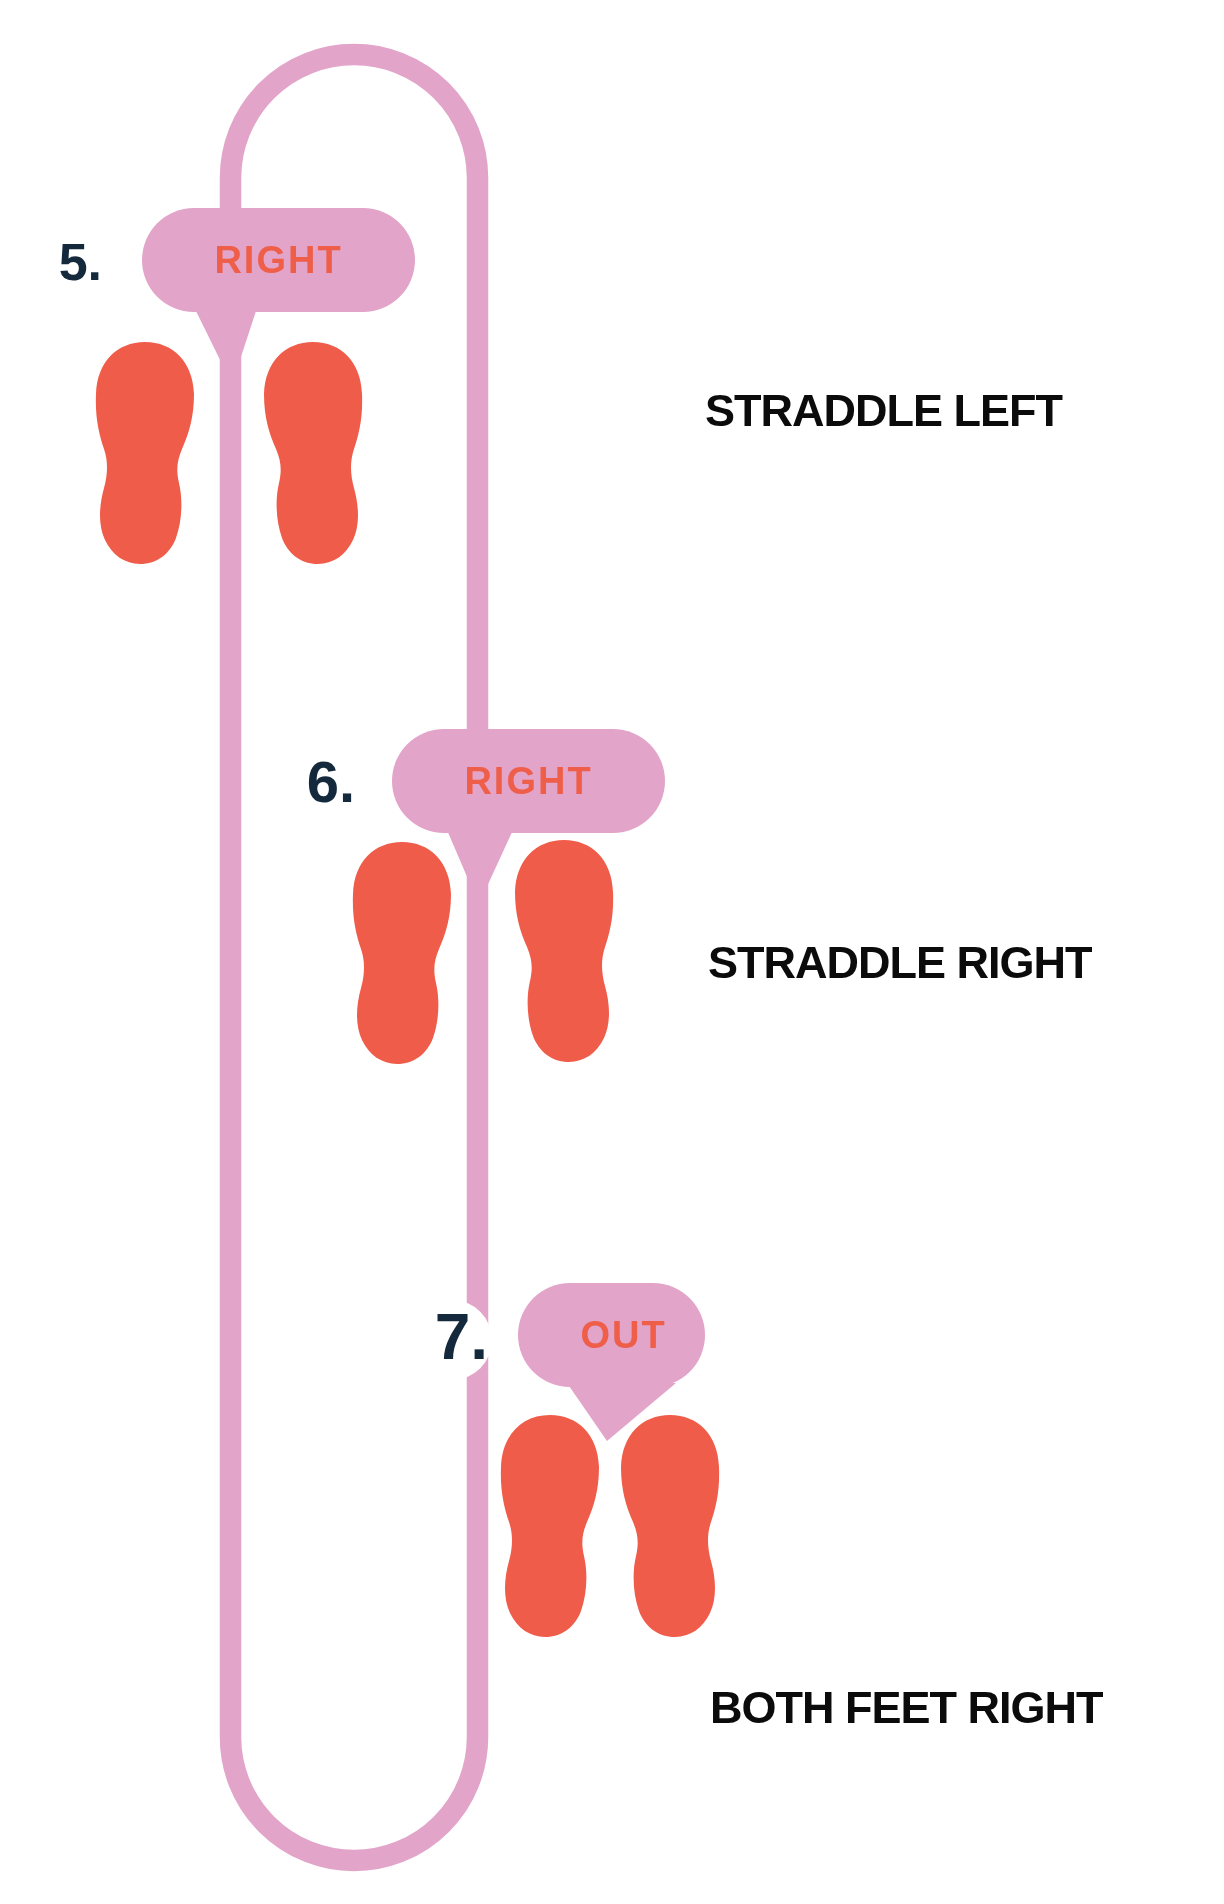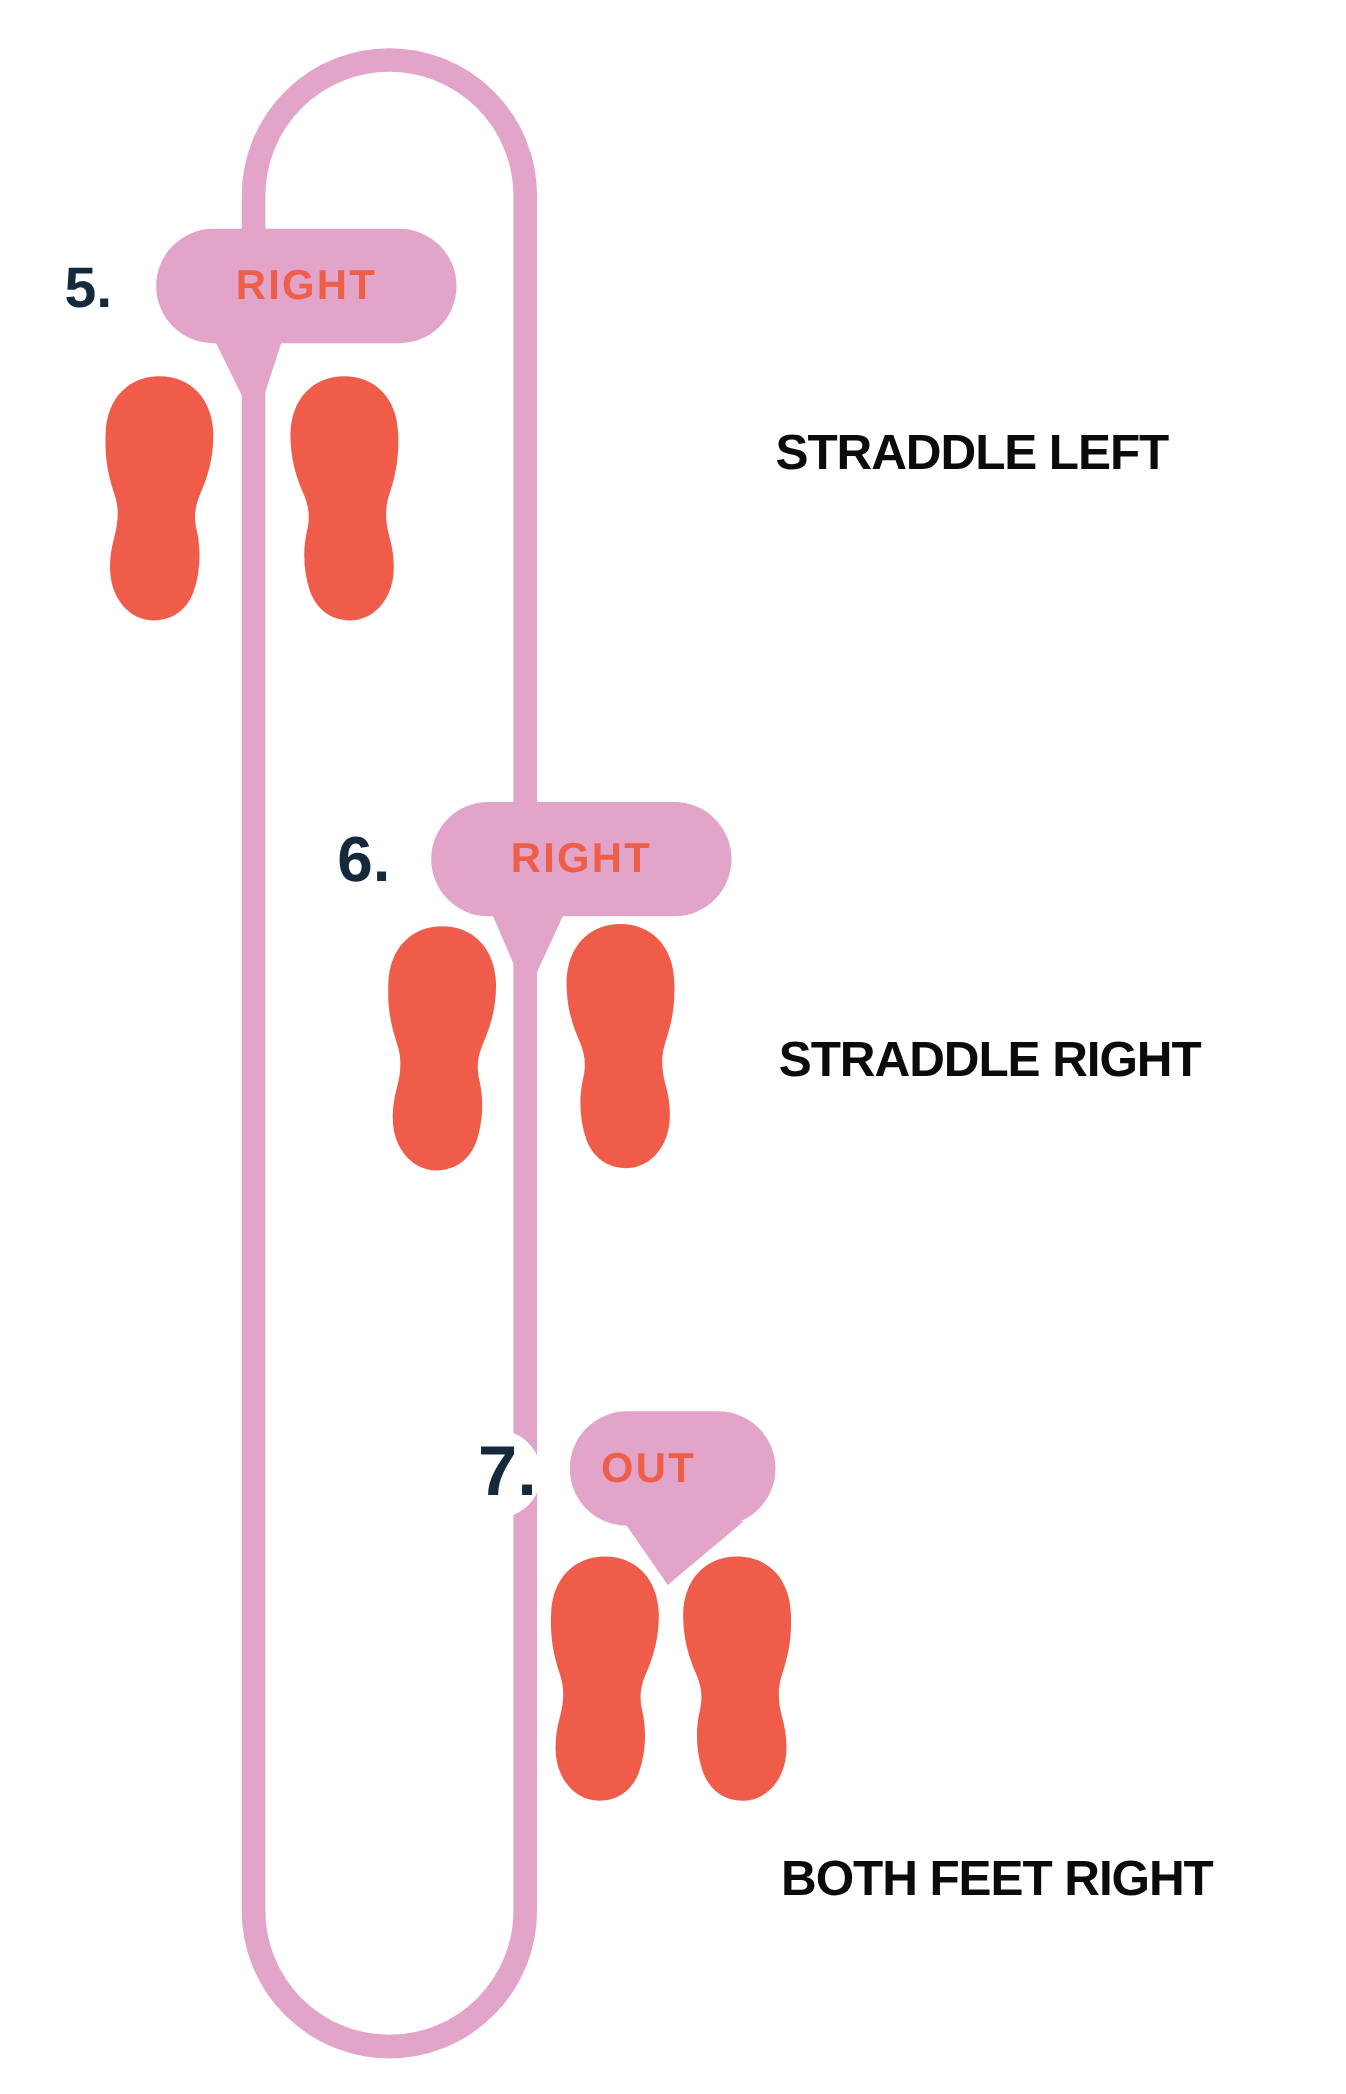--- a/index.html
+++ b/index.html
@@ -34,21 +34,21 @@
   .n7{left:398px;top:1305px;width:90px;font-size:64px;}
   .step-label{
     font-weight:800;font-size:45px;letter-spacing:-1px;
     color:var(--label-black);white-space:nowrap;
   }
   .lbl-1{left:705px;top:388px;}
   .lbl-2{left:708px;top:940px;}
   .lbl-3{left:710px;top:1685px;}
   .bb-jingle{left:142px;top:208px;width:273px;height:104px;}
   .bb-jangle{left:392px;top:729px;width:273px;height:104px;}
-  .bb-out{left:496px;top:1283px;width:187px;height:104px;}
+  .bb-out{left:530px;top:1283px;width:187px;height:104px;}
 </style>
 </head>
 <body>
 
 <div class="canvas">
 
   <svg width="1224" height="1904" viewBox="0 0 1224 1904">
     <defs>
       <path id="sole" d="M50 0
         C 22 0, 2 20, 1 52

